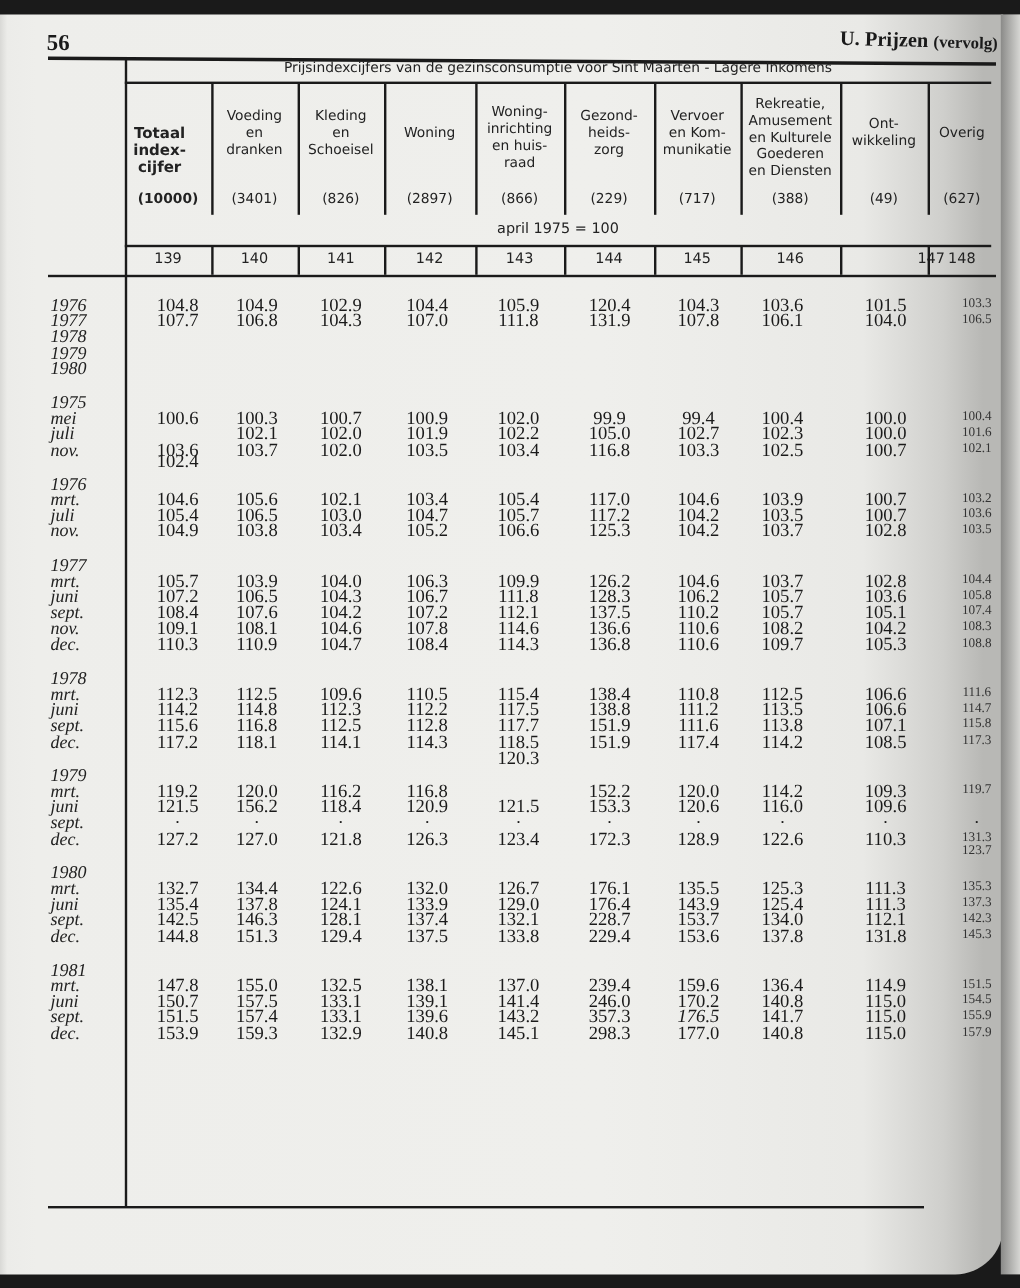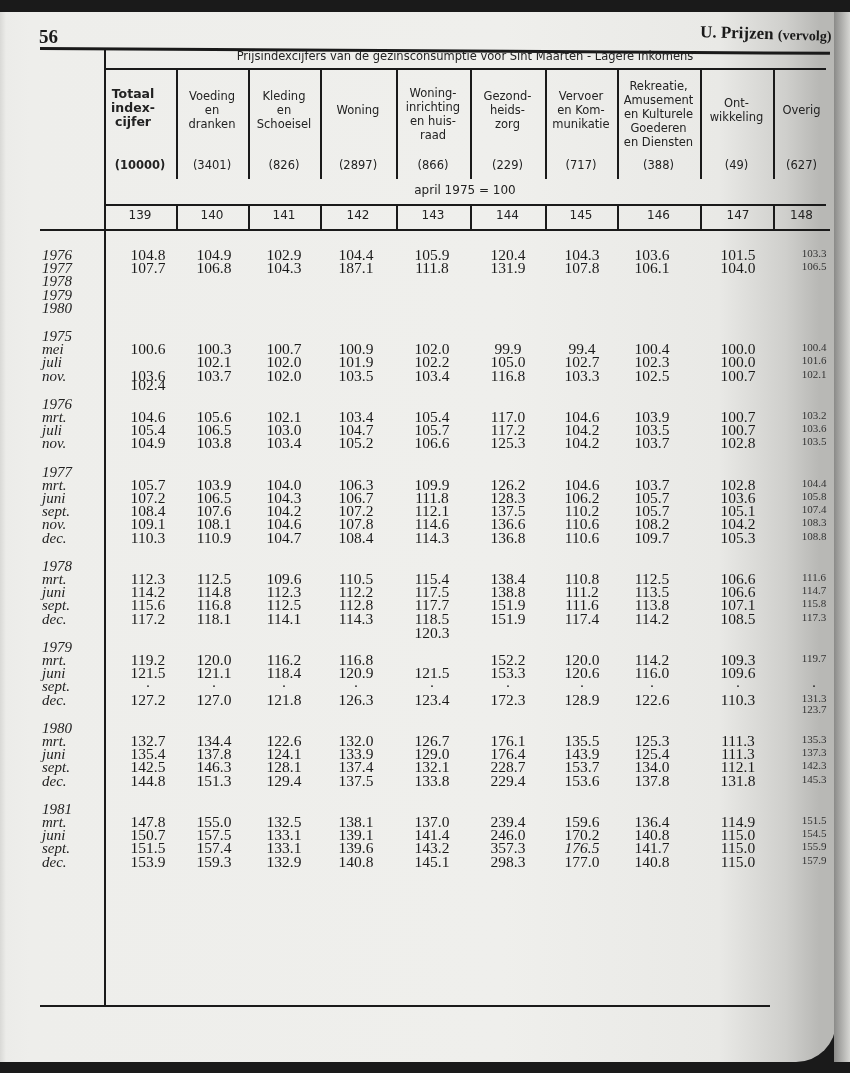--- a/index.html
+++ b/index.html
@@ -65,21 +65,21 @@
 <div class="rule" style="left:104px; top:68px; width:722px; height:1.5px;"></div>
 <div class="rule" style="left:104px; top:204px; width:722px; height:1.5px;"></div>
 <div class="rule" style="left:40px; top:229px; width:790px; height:2px;"></div>
 <div class="rule" style="left:40px; top:1005px; width:730px; height:2px;"></div>
 <div class="vline" style="left:104px; top:50px; height:956px;"></div>
 
 <div class="title-line">Prijsindexcijfers van de gezinsconsumptie voor Sint Maarten  -  Lagere Inkomens</div>
 <div class="base-line">april 1975 = 100</div>
 
 <div id="header-layer">
-    <div class="hdr bold" style="left: 104px; width: 58px; top: 87px;">
+    <div class="hdr bold" style="left: 104px; width: 58px; top: 104px;">
       <div>Totaal</div>
       <div>index-</div>
       <div>cijfer</div>
     </div>
     <div class="weight bold" style="left: 104px; width: 72px;">(10000)</div>
     <div class="colnum" style="left: 104px; width: 72px;">139</div>
     <div class="vline" style="left: 176px; top: 69px; height: 110px; width: 1.5px;"></div>
     <div class="vline" style="left: 176px; top: 205px; height: 24px; width: 1.5px;"></div>
     <div class="hdr" style="left: 176px; width: 72px; top: 89px;">
       <div>Voeding</div>
@@ -143,21 +143,21 @@
     </div>
     <div class="weight" style="left: 617px; width: 83px;">(388)</div>
     <div class="colnum" style="left: 617px; width: 83px;">146</div>
     <div class="vline" style="left: 700px; top: 69px; height: 110px; width: 1.5px;"></div>
     <div class="vline" style="left: 700px; top: 205px; height: 24px; width: 1.5px;"></div>
     <div class="hdr" style="left: 700px; width: 73px; top: 96px;">
       <div>Ont-</div>
       <div>wikkeling</div>
     </div>
     <div class="weight" style="left: 700px; width: 73px;">(49)</div>
-    <div class="colnum" style="left: 700px; width: 76px; text-align: center;">147</div>
+    <div class="colnum" style="left: 738px; width: 76px; text-align: center;">147</div>
     <div class="vline" style="left: 773px; top: 69px; height: 110px; width: 1.5px;"></div>
     <div class="vline" style="left: 773px; top: 205px; height: 24px; width: 1.5px;"></div>
     <div class="hdr" style="left: 773px; width: 57px; top: 103px;">
       <div>Overig</div>
     </div>
     <div class="weight" style="left: 773px; width: 57px;">(627)</div>
     <div class="colnum" style="left: 773px; width: 57px;">148</div>
   </div>
 <div id="body-layer">
     <div class="rowlabel" style="top: 248px;">1976</div>
@@ -168,21 +168,21 @@
     <div class="cell" style="left: 397px; top: 248px;">105.9</div>
     <div class="cell" style="left: 473px; top: 248px;">120.4</div>
     <div class="cell" style="left: 547px; top: 248px;">104.3</div>
     <div class="cell" style="left: 617px; top: 248px;">103.6</div>
     <div class="cell" style="left: 703px; top: 248px;">101.5</div>
     <div class="cell small" style="left: 789px; top: 246px;">103.3</div>
     <div class="rowlabel" style="top: 261.2px;">1977</div>
     <div class="cell" style="left: 113px; top: 261.2px;">107.7</div>
     <div class="cell" style="left: 179px; top: 261.2px;">106.8</div>
     <div class="cell" style="left: 249px; top: 261.2px;">104.3</div>
-    <div class="cell" style="left: 321px; top: 261.2px;">187.1</div>
+    <div class="cell" style="left: 321px; top: 261.2px;">107.0</div>
     <div class="cell" style="left: 397px; top: 261.2px;">111.8</div>
     <div class="cell" style="left: 473px; top: 261.2px;">131.9</div>
     <div class="cell" style="left: 547px; top: 261.2px;">107.8</div>
     <div class="cell" style="left: 617px; top: 261.2px;">106.1</div>
     <div class="cell" style="left: 703px; top: 261.2px;">104.0</div>
     <div class="cell small" style="left: 789px; top: 259.2px;">106.5</div>
     <div class="rowlabel" style="top: 274.4px;">1978</div>
     <div class="rowlabel" style="top: 287.6px;">1979</div>
     <div class="rowlabel" style="top: 300.8px;">1980</div>
     <div class="rowlabel" style="top: 329px;">1975</div>
@@ -361,21 +361,21 @@
     <div class="cell" style="left: 249px; top: 653px;">116.2</div>
     <div class="cell" style="left: 321px; top: 653px;">116.8</div>
     <div class="cell" style="left: 397px; top: 626px;">120.3</div>
     <div class="cell" style="left: 473px; top: 653px;">152.2</div>
     <div class="cell" style="left: 547px; top: 653px;">120.0</div>
     <div class="cell" style="left: 617px; top: 653px;">114.2</div>
     <div class="cell" style="left: 703px; top: 653px;">109.3</div>
     <div class="cell small" style="left: 789px; top: 651px;">119.7</div>
     <div class="rowlabel" style="top: 666.2px;">juni</div>
     <div class="cell" style="left: 113px; top: 666.2px;">121.5</div>
-    <div class="cell" style="left: 179px; top: 666.2px;">121.1</div>
+    <div class="cell" style="left: 179px; top: 666.2px;">156.2</div>
     <div class="cell" style="left: 249px; top: 666.2px;">118.4</div>
     <div class="cell" style="left: 321px; top: 666.2px;">120.9</div>
     <div class="cell" style="left: 397px; top: 666.2px;">121.5</div>
     <div class="cell" style="left: 473px; top: 666.2px;">153.3</div>
     <div class="cell" style="left: 547px; top: 666.2px;">120.6</div>
     <div class="cell" style="left: 617px; top: 666.2px;">116.0</div>
     <div class="cell" style="left: 703px; top: 666.2px;">109.6</div>
     <div class="cell small" style="left: 789px; top: 702px;">123.7</div>
     <div class="rowlabel" style="top: 679.4px;">sept.</div>
     <div class="dots" style="left: 113px; top: 681.4px;">·</div>

